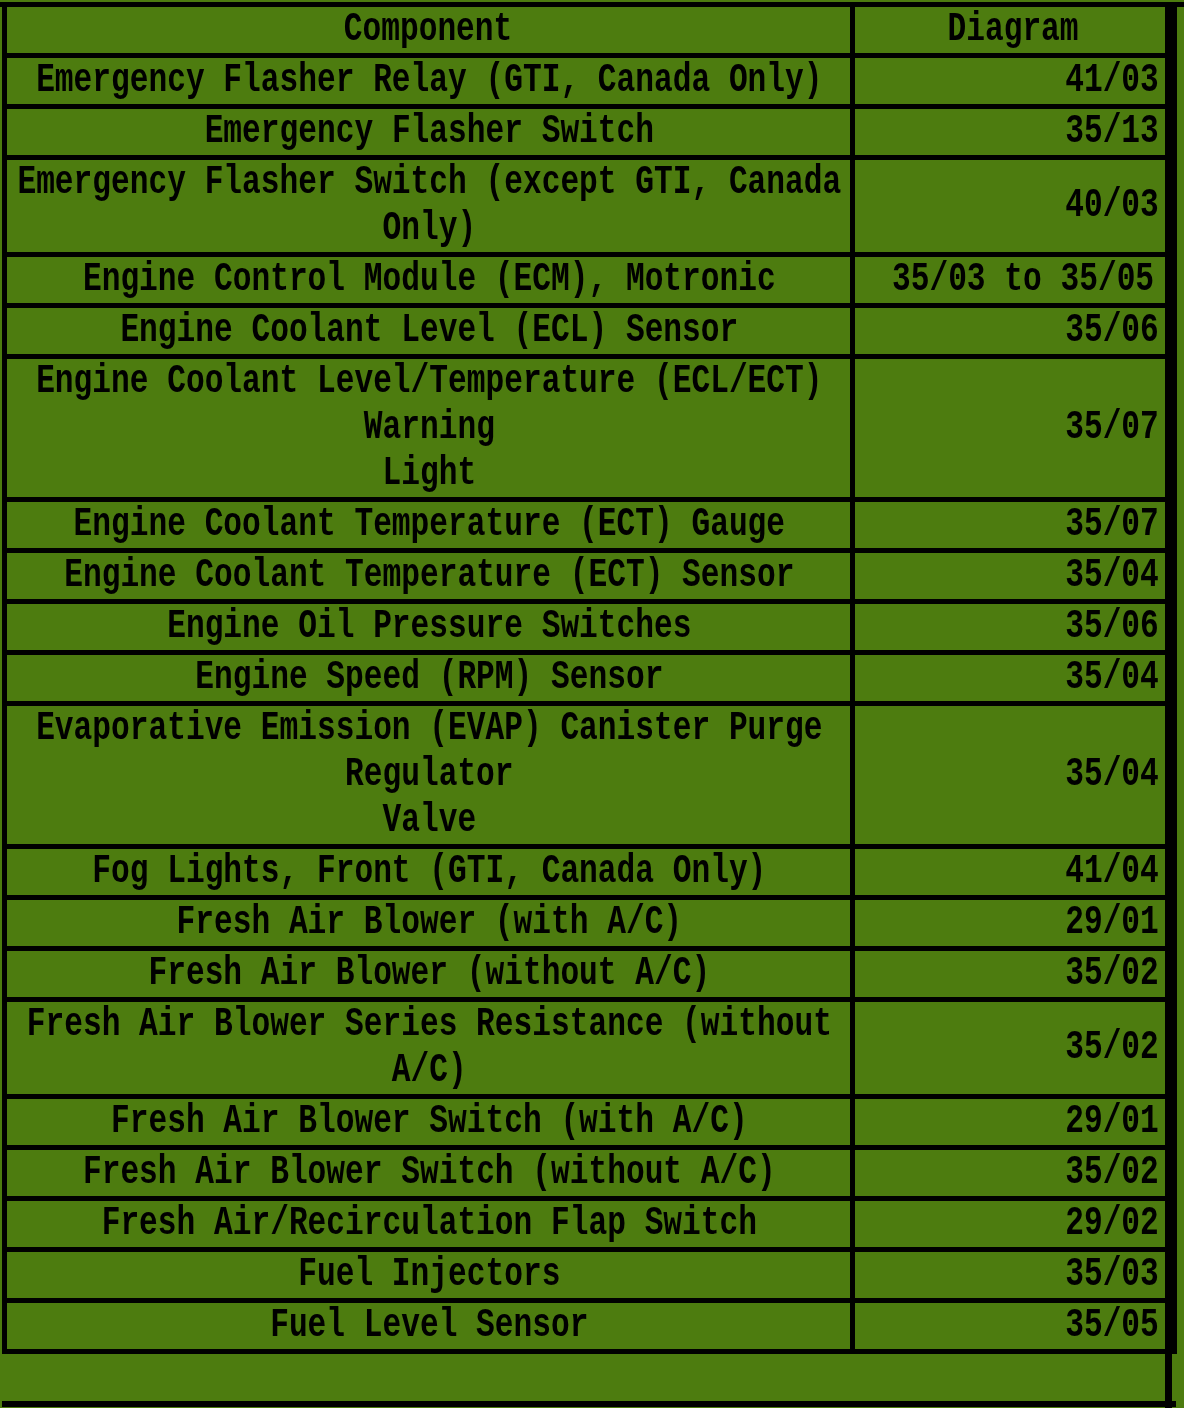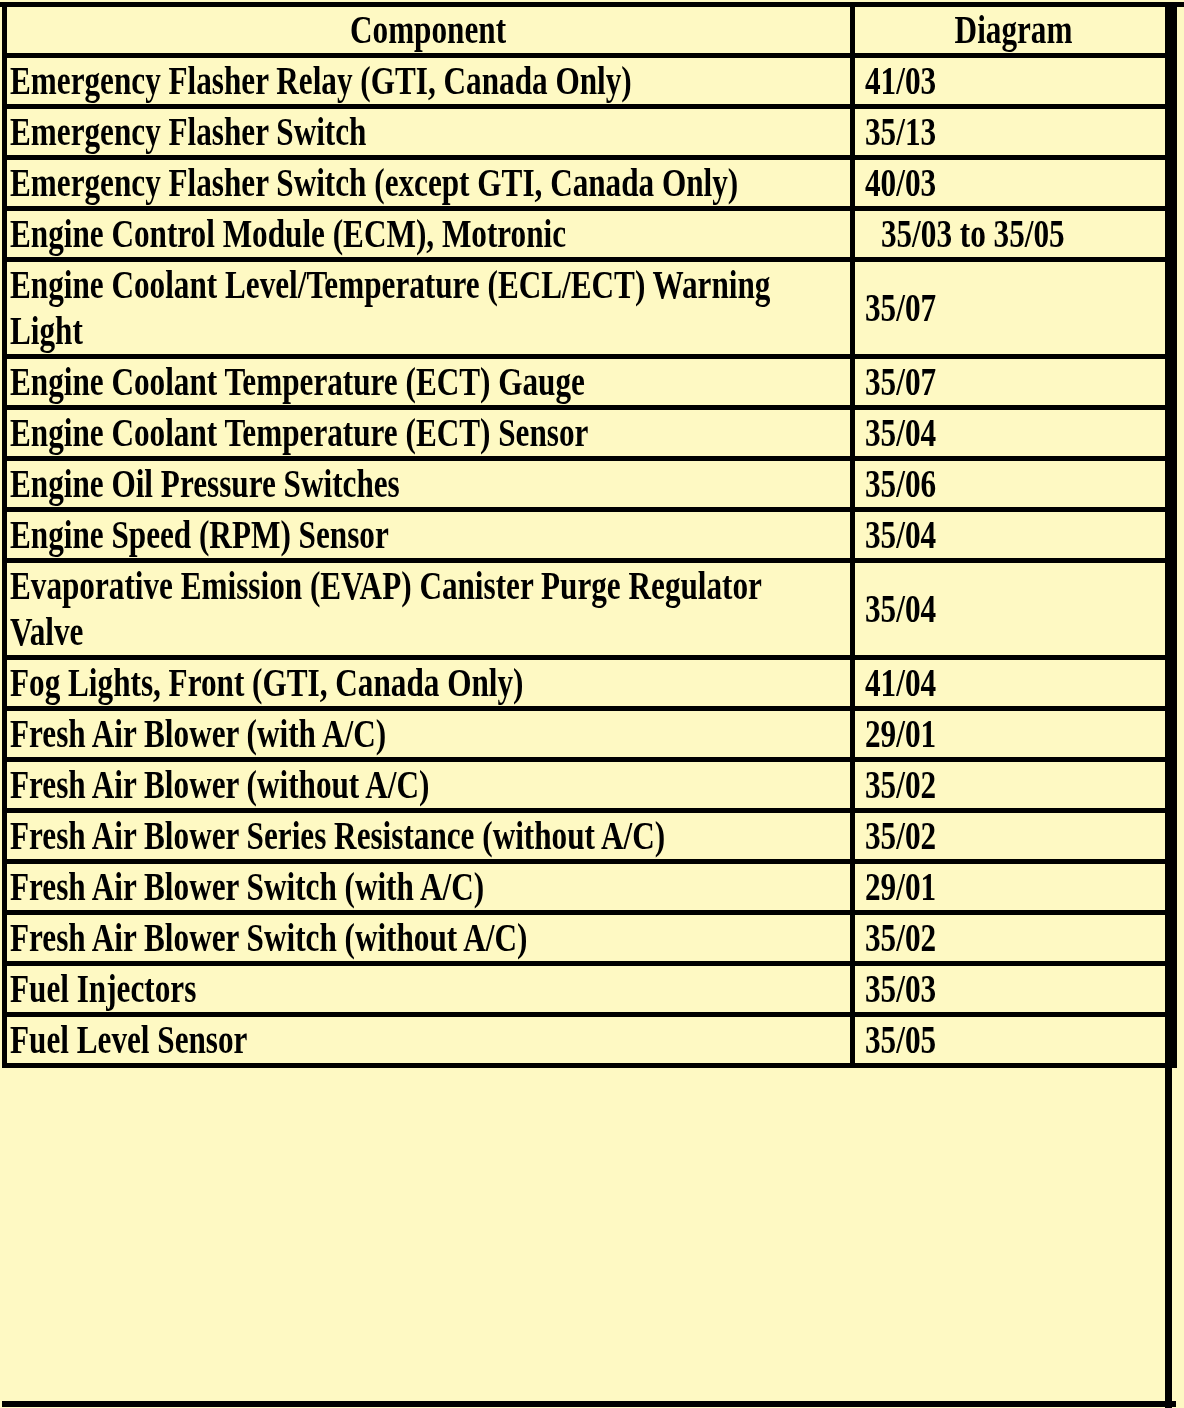--- a/index.html
+++ b/index.html
@@ -4,23 +4,23 @@
 <style>
   html, body {
     margin: 0;
     padding: 0;
     background: #ffffff;
   }
   #page {
     position: relative;
     width: 1184px;
     height: 1408px;
-    background: #fef9c3;
+    background: #4d7c0f;
     overflow: hidden;
-    font-family: Liberation Serif, serif;
+    font-family: Liberation Mono, monospace;
     color: #000000;
   }
   
   .rule { position: absolute; background: #000000; }
   #top-rule    { left: 0;    top: 2px;    width: 1184px; height: 5px; }
   #right-rule  { left: 1165px; top: 2px;  width: 7px;    height: 1406px; }
   #next-table-rule { left: 2px; top: 1401px; width: 1174px; height: 6px; }
 
   table.tbl {
     position: absolute;
@@ -39,22 +39,22 @@
     line-height: 46px;
   }
   .tbl col.c-component { width: 848px; }
   .tbl col.c-diagram   { width: 322px; }
 
   .tbl thead tr { height: 45px; }
   .tbl tbody tr { height: 48px; }
   .tbl tbody tr.double { height: 96px; }
 
   .tbl th { text-align: center; padding: 0; }
-  .tbl td.comp { text-align: left; padding: 0 0 0 3px; }
-  .tbl td.diag { text-align: left; padding: 0; }
+  .tbl td.comp { text-align: center; padding: 0 0 0 3px; }
+  .tbl td.diag { text-align: right; padding: 0; }
 
   
   .txt {
     display: inline-block;
     transform: scaleX(0.78);
     white-space: pre-line;
   }
   .txt-left   { transform-origin: 0 50%; width: 128%; }
   .txt-center { transform-origin: 50% 50%; white-space: nowrap; }
 </style>
@@ -108,20 +108,28 @@
       </td>
     </tr>
         <tr>
       <td class="comp">
         <span class="txt txt-left">Engine Control Module (ECM), Motronic</span>
       </td>
       <td class="diag">
         <span class="txt txt-center">35/03 to 35/05</span>
       </td>
     </tr>
+        <tr>
+      <td class="comp">
+        <span class="txt txt-left">Engine Coolant Level (ECL) Sensor</span>
+      </td>
+      <td class="diag">
+        <span class="txt txt-center">35/06</span>
+      </td>
+    </tr>
         <tr class="double">
       <td class="comp">
         <span class="txt txt-left">Engine Coolant Level/Temperature (ECL/ECT) Warning
 Light</span>
       </td>
       <td class="diag">
         <span class="txt txt-center">35/07</span>
       </td>
     </tr>
         <tr>
@@ -208,20 +216,28 @@
         <tr>
       <td class="comp">
         <span class="txt txt-left">Fresh Air Blower Switch (without A/C)</span>
       </td>
       <td class="diag">
         <span class="txt txt-center">35/02</span>
       </td>
     </tr>
         <tr>
       <td class="comp">
+        <span class="txt txt-left">Fresh Air/Recirculation Flap Switch</span>
+      </td>
+      <td class="diag">
+        <span class="txt txt-center">29/02</span>
+      </td>
+    </tr>
+        <tr>
+      <td class="comp">
         <span class="txt txt-left">Fuel Injectors</span>
       </td>
       <td class="diag">
         <span class="txt txt-center">35/03</span>
       </td>
     </tr>
         <tr>
       <td class="comp">
         <span class="txt txt-left">Fuel Level Sensor</span>
       </td>

